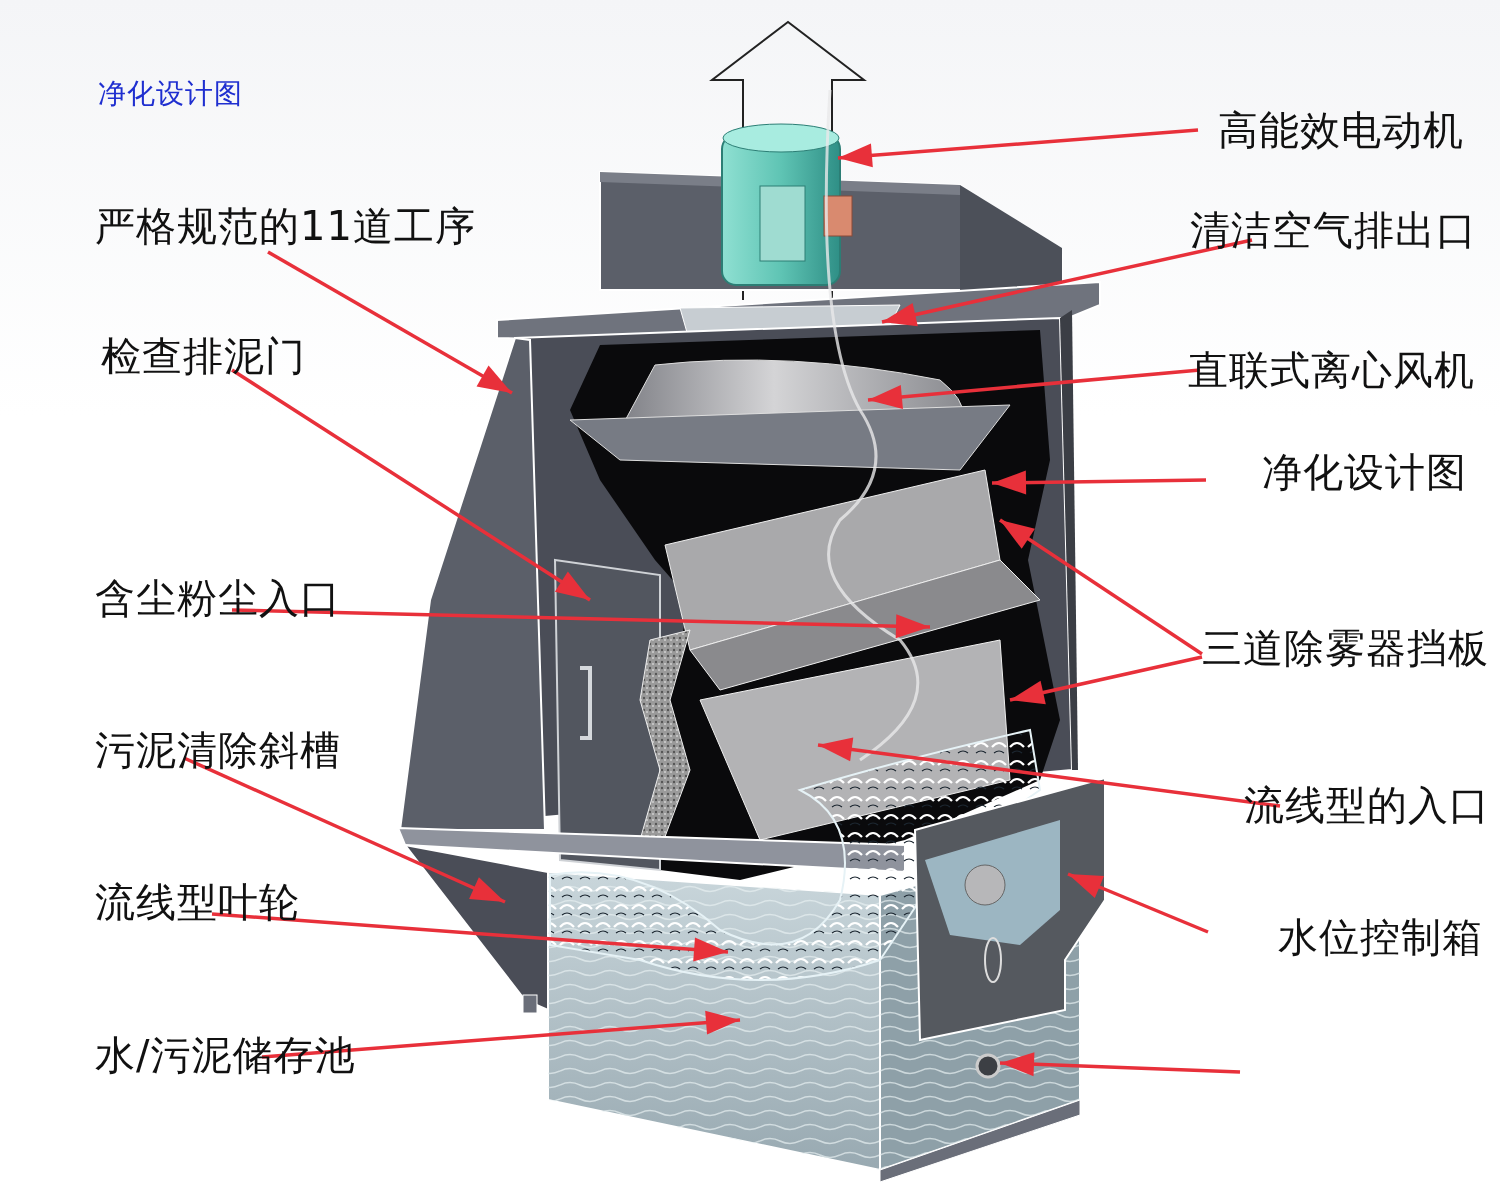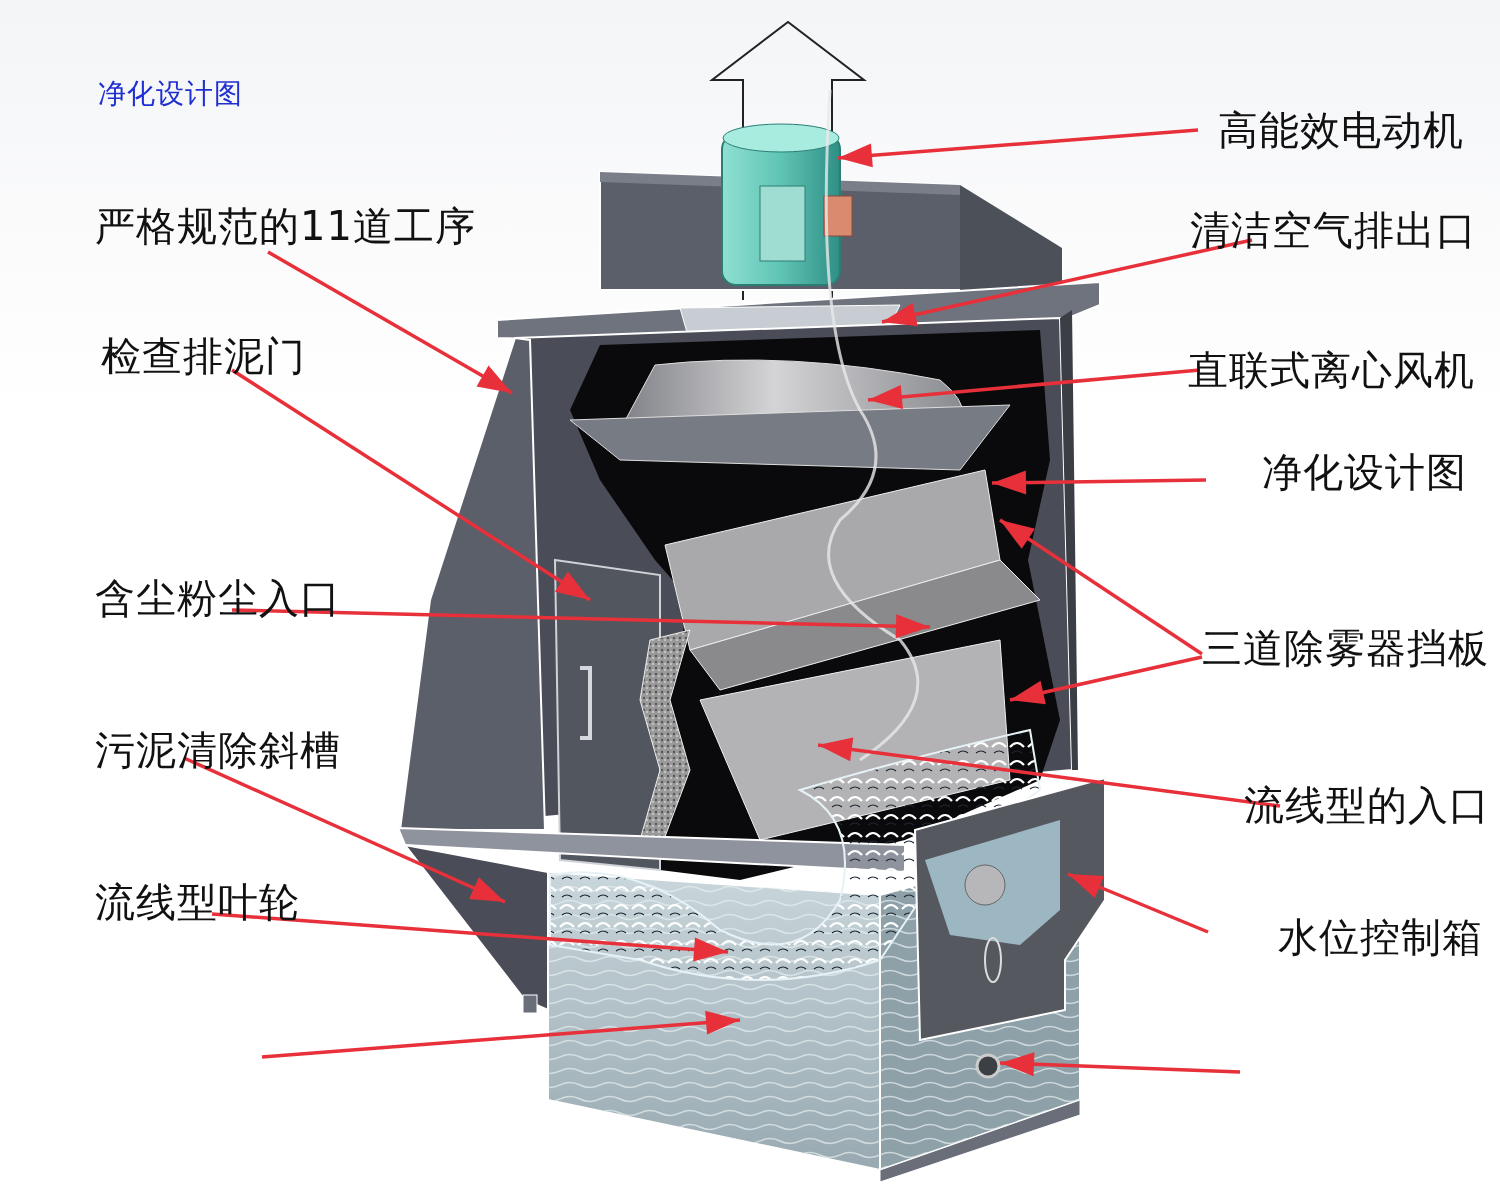--- a/index.html
+++ b/index.html
@@ -143,20 +143,21 @@
       <polygon points="1000,1063 1033.526435007043,1076.2656758485393 1034.4258028611812,1052.2825330715189" fill="#e8303a"></polygon>
     </svg>
 
   <div class="label title" style="left:98px;top:80px;">净化设计图</div>
 
   <div class="label" style="left:95px;top:206px;text-align:right;">严格规范的11道工序</div>
   <div class="label" style="left:95px;top:336px;margin-left:6px;">检查排泥门</div>
   <div class="label" style="left:95px;top:578px;">含尘粉尘入口</div>
   <div class="label" style="left:95px;top:730px;">污泥清除斜槽</div>
   <div class="label" style="left:95px;top:882px;">流线型叶轮</div>
+  <div class="label" style="left:95px;top:1035px;">水/污泥储存池</div>
 
   <div class="label" style="left:1218px;top:110px;">高能效电动机</div>
   <div class="label" style="left:1190px;top:210px;">清洁空气排出口</div>
   <div class="label" style="left:1188px;top:350px;">直联式离心风机</div>
   <div class="label" style="left:1262px;top:452px;">净化设计图</div>
   <div class="label" style="left:1202px;top:628px;">三道除雾器挡板</div>
   <div class="label" style="left:1244px;top:785px;">流线型的入口</div>
   <div class="label" style="left:1278px;top:917px;">水位控制箱</div>
 </div>
 

